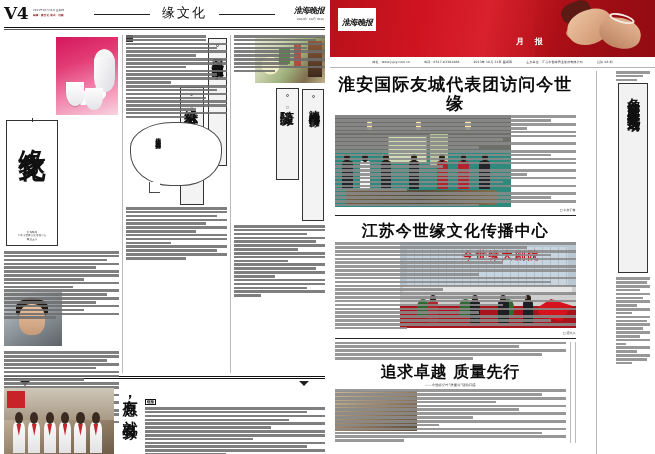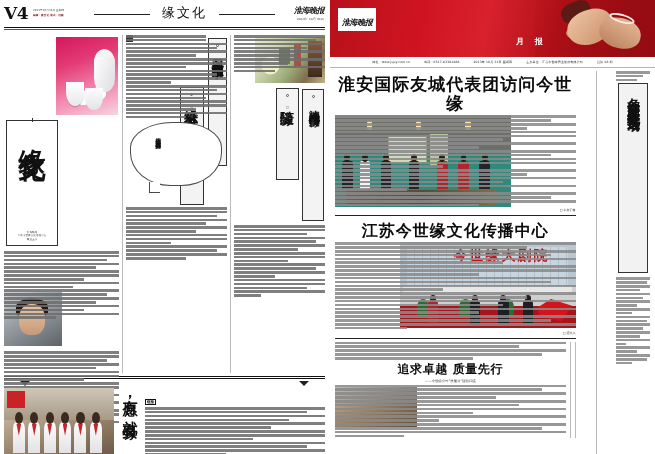--- a/index.html
+++ b/index.html
@@ -250,21 +250,21 @@
     font-size: 17px; font-weight:bold; color:#0c0c0c; letter-spacing:1px;
     text-align:center; line-height:1.1; padding: 4px 0 3px 0;
   }
   .rp-h2{
     font-family:"DejaVu Serif","Liberation Serif",serif;
     font-size: 16px; font-weight:bold; color:#0c0c0c; letter-spacing:1px;
     text-align:center; line-height:1.1; padding: 3px 0 3px 0;
   }
   .rp-h3{
     font-family:"DejaVu Serif","Liberation Serif",serif;
-    font-size: 12px; font-weight:bold; color:#0c0c0c; letter-spacing:.6px;
+    font-size: 16px; font-weight:bold; color:#0c0c0c; letter-spacing:.6px;
     text-align:center; line-height:1.15; padding: 2px 0;
   }
   .rp-sub{ text-align:center; font-size:3.4px; color:#333; padding-bottom:2px;}
 
   .ph-hall{
     width: 176px; height: 92px; float:left; margin: 0 4px 2px 0; position:relative; overflow:hidden;
     background: linear-gradient(#6f6f6a 0 38%, #2f8a7e 38% 100%);
   }
   .ph-hall .panel{position:absolute;left:30%;top:22%;width:22%;height:30%;background:#cfd9b6;border:1px solid #9aa87f}
   .ph-hall .panel2{position:absolute;left:54%;top:20%;width:10%;height:34%;background:#b9c79c}
@@ -276,21 +276,21 @@
   .ph-hall .exh{position:absolute;bottom:3%;left:6%;width:86%;height:16%;background:linear-gradient(90deg,#7a5a3a,#5d4530,#8a6a45);border-radius:2px;opacity:.9}
 
   .ph-theatre{
     width: 176px; height: 86px; float:right; margin: 0 0 2px 4px; position:relative; overflow:hidden;
     background: linear-gradient(#b9c7d2 0 52%, #cfcfcf 52% 74%, #a9131b 74% 100%);
   }
   .ph-theatre .glass{position:absolute;left:4%;top:6%;width:92%;height:44%;background:repeating-linear-gradient(90deg,#c9d6e0 0 7px,#aebecb 7px 8px);opacity:.95}
   .ph-theatre .sign{
     position:absolute;left:30%;top:8%;width:56%;height:16%;
     font-family:"DejaVu Serif","Liberation Serif",serif;
-    color:#c41118;font-size:14px;font-weight:bold;letter-spacing:2px;
+    color:#c41118;font-size:11px;font-weight:bold;letter-spacing:2px;
     display:flex;align-items:center;justify-content:center;
   }
   .ph-theatre .awn{position:absolute;left:2%;top:50%;width:96%;height:10%;background:#e7e7e7;border-top:1px solid #bbb}
   .ph-theatre .pp{position:absolute;bottom:6%;width:6%;height:26%;border-radius:14% 14% 4% 4%;background:#1d1f24}
   .ph-theatre .pp.r{background:#b0242c}
   .ph-theatre .pp::before{content:"";position:absolute;left:22%;top:-24%;width:56%;height:28%;border-radius:50%;background:#2a1d16}
   .ph-theatre .ribbon{position:absolute;right:2%;bottom:8%;width:20%;height:26%;background:#d4131c;clip-path:polygon(0 40%,40% 0,100% 30%,70% 100%,10% 80%)}
   .ph-theatre .plant{position:absolute;bottom:14%;width:7%;height:20%;background:#2f6b30;border-radius:50% 50% 10% 10%}
 
   .rp-bot-photo{

